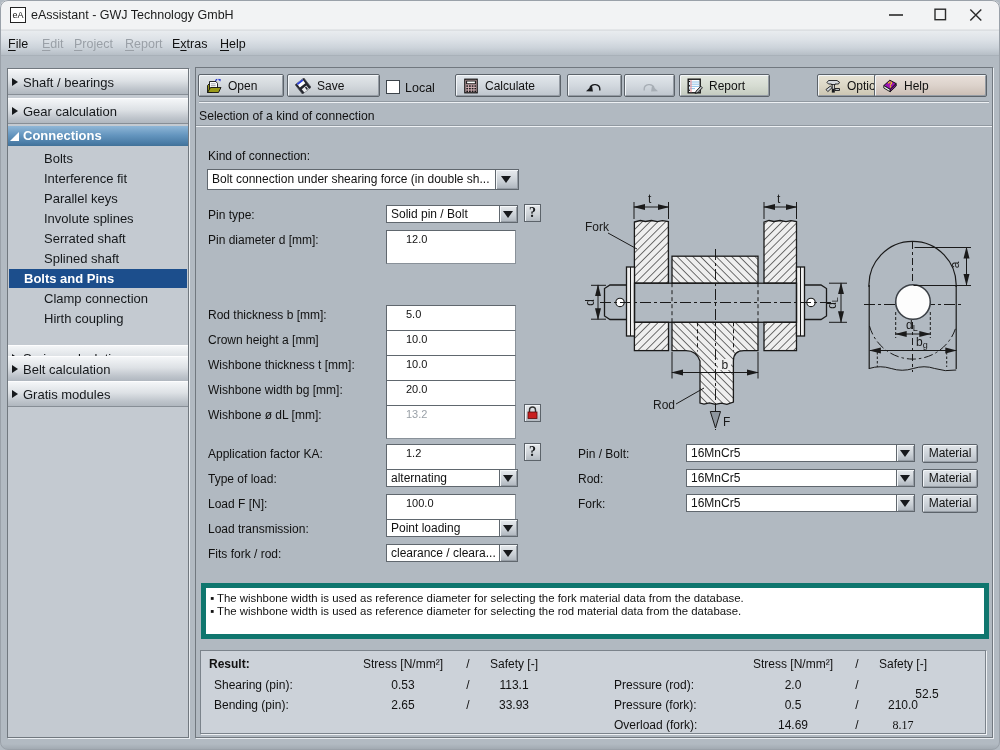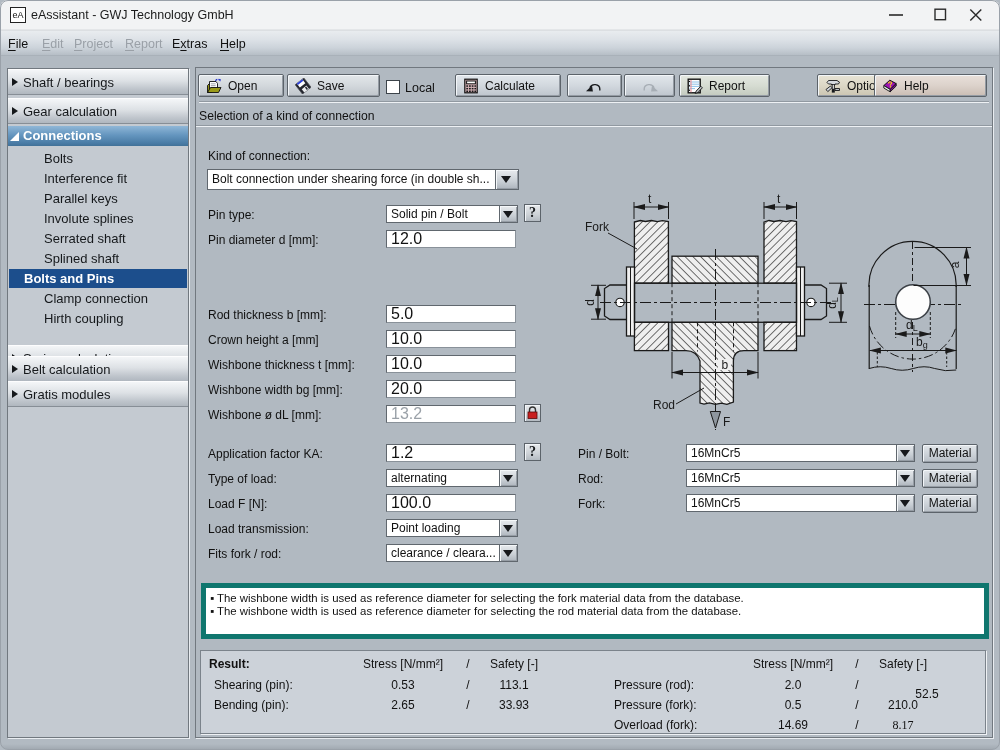--- a/index.html
+++ b/index.html
@@ -41,22 +41,22 @@
     box-shadow:inset 1px 1px 0 #f3f6f9, inset -1px -1px 0 #949ba3; font-size:12px; color:#111; }
   .tbtn .ic { position:absolute; left:7px; top:3px; width:16px; height:16px; }
   .tbtn .tx { position:absolute; left:29px; top:4px; }
   .grad-gray { background:linear-gradient(#e3e7ea, #d3d8dc 50%, #bfc5cb); }
   .grad-blue { background:linear-gradient(#e2e7ec, #d2d8de 50%, #bec5cd); }
   .grad-green{ background:linear-gradient(#e4e8e1, #d6dcd2 50%, #c3cabf); }
   .grad-tan  { background:linear-gradient(#e8e4d6, #dcd7c6 50%, #cbc5b2);margin-left:44px; }
   .grad-pink { background:linear-gradient(#e9e0da, #dcd2cb 50%, #cabdb4); }
   
   .lbl { position:absolute; font-size:12px; color:#111; white-space:nowrap; }
-  .tfield { position:absolute; height:18px; background:#fff; border:1px solid #60676e;
-    border-right-color:#899199; border-bottom-color:#899199; font-size:16px; color:#111; line-height:16px; padding-left:4px; white-space:nowrap; overflow:hidden; }
+  .tfield { position:absolute; height:34px; background:#fff; border:1px solid #60676e;
+    border-right-color:#899199; border-bottom-color:#899199; font-size:11px; color:#111; line-height:16px; padding-left:19px; white-space:nowrap; overflow:hidden; }
   .combo { position:absolute; height:18px; background:#fff; border:1px solid #60676e; font-size:12px; color:#111; line-height:16px; }
   .combo .cv { position:absolute; left:4px; top:0px; line-height:16px; white-space:nowrap; overflow:hidden; }
   .cbtn { position:absolute; right:0; top:0; height:16px;
     background:linear-gradient(#e8ebee,#c9cfd5 60%,#aeb5bd); border-left:1px solid #60676e;
     box-shadow:inset 1px 1px 0 #f4f7f9, inset -1px -1px 0 #969da5; }
   .carr { position:absolute; width:0; height:0; border-left:5px solid transparent; border-right:5px solid transparent; border-top:7px solid #17191c; }
   .sqbtn { position:absolute; width:17px; height:18px; background:linear-gradient(#e6e9ec,#cdd2d7 60%,#b4bbc2);
     border:1px solid #5c636a; box-shadow:inset 1px 1px 0 #f3f6f9; text-align:center;
     font-family:"Liberation Serif", serif; font-weight:bold; font-size:14px; line-height:16px; color:#15181b; }
   .mbtn { position:absolute; width:56px; height:19px; background:linear-gradient(#e2e6ea,#ccd2d8 55%,#b8bfc6);

